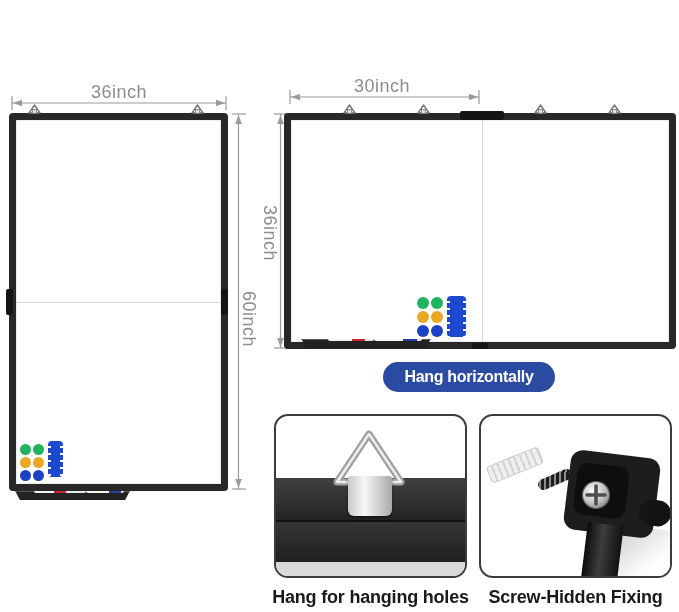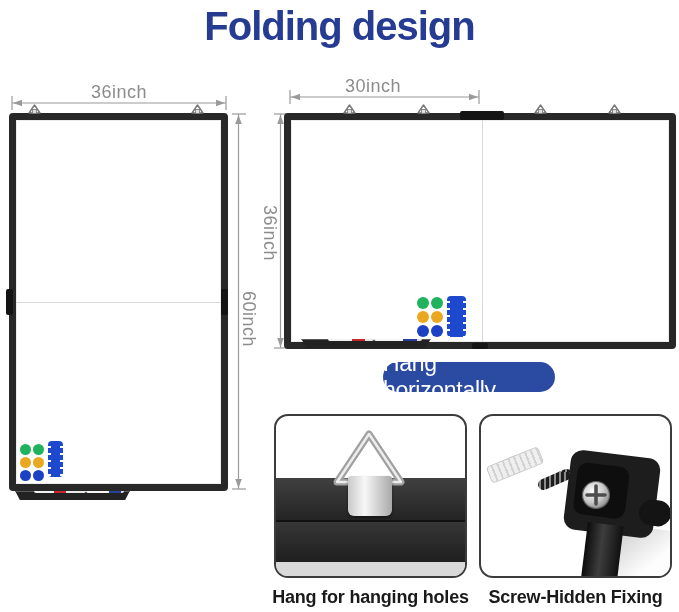--- a/index.html
+++ b/index.html
@@ -52,21 +52,21 @@
   }
   .tray{
     position:absolute;height:8px;background:#222;border-top:1px solid #5a5a5a;
     clip-path:polygon(1% 0,99% 0,95% 100%,5% 100%);
   }
   .marker{position:absolute;top:-4px;height:5px;border-radius:2px;}
   
   .pill{
     position:absolute;display:flex;align-items:center;justify-content:center;
     background:var(--c-pill-bg,#2b4aa1);color:var(--c-pill-text,#fff);
-    border-radius:17px;font-weight:normal;font-size:23px;letter-spacing:-.3px;
+    border-radius:17px;font-weight:bold;font-size:16px;letter-spacing:-.3px;
   }
   .pill-v{left:42px;top:531px;width:166px;height:32px;}
   .pill-h{left:383px;top:362px;width:172px;height:30px;}
   
   .card{
     position:absolute;top:414px;width:193px;height:164px;background:#fff;
     border:2px solid #3c3c3c;border-radius:14px;box-sizing:border-box;overflow:hidden;
   }
   .card1{left:274px;} .card2{left:479px;}
   .c1-bar1{position:absolute;left:0;top:62px;width:100%;height:42px;background:linear-gradient(#404040,#242424);}
@@ -98,21 +98,20 @@
     position:absolute;top:587px;width:213px;text-align:center;font-size:18px;
     font-weight:600;color:var(--c-caption-text,#1a1a1a);letter-spacing:-.2px;
   }
   .cap1{left:264px;} .cap2{left:469px;}
 </style>
 </head>
 <body>
 
 <div id="canvas">
 
-  <div class="title">Folding design</div>
 
   <svg class="dims" width="679" height="612" viewBox="0 0 679 612">
     <g stroke="#9a9a9a" stroke-width="1.2" fill="#9a9a9a">
       <line x1="12" y1="103" x2="226" y2="103"></line>
       <line x1="12" y1="96" x2="12" y2="110"></line>
       <line x1="226" y1="96" x2="226" y2="110"></line>
       <polygon points="13,103 22,99.7 22,106.3" stroke="none"></polygon>
       <polygon points="225,103 216,99.7 216,106.3" stroke="none"></polygon>
     </g>
     <g stroke="#9a9a9a" stroke-width="1.2" fill="#9a9a9a">
@@ -133,21 +132,21 @@
       <line x1="280.5" y1="114" x2="280.5" y2="348"></line>
       <line x1="274" y1="114" x2="288" y2="114"></line>
       <line x1="274" y1="348" x2="288" y2="348"></line>
       <polygon points="280.5,115 277.2,124 283.8,124" stroke="none"></polygon>
       <polygon points="280.5,347 277.2,338 283.8,338" stroke="none"></polygon>
     </g>
   </svg>
 
   <div class="dim-label" style="left:59px;top:84px;width:120px;">36inch</div>
   <div class="dim-label vert" style="left:241px;top:291px;">60inch</div>
-  <div class="dim-label" style="left:313px;top:78px;width:120px;">30inch</div>
+  <div class="dim-label" style="left:322px;top:78px;width:120px;">30inch</div>
   <div class="dim-label vert" style="left:262px;top:205px;">36inch</div>
 
   <div class="board board-v">
     <svg class="hook" style="left:12px;" viewBox="0 0 13 10">
         <path d="M6.5 1 L12 9 H1 Z" fill="#fafafa" stroke="#777" stroke-width="1.4" stroke-linejoin="round"></path>
         <rect x="4.5" y="5.5" width="4" height="4" fill="#e0e0e0" stroke="#777" stroke-width="0.8"></rect>
       </svg>
     <svg class="hook" style="left:175px;" viewBox="0 0 13 10">
         <path d="M6.5 1 L12 9 H1 Z" fill="#fafafa" stroke="#777" stroke-width="1.4" stroke-linejoin="round"></path>
         <rect x="4.5" y="5.5" width="4" height="4" fill="#e0e0e0" stroke="#777" stroke-width="0.8"></rect>

